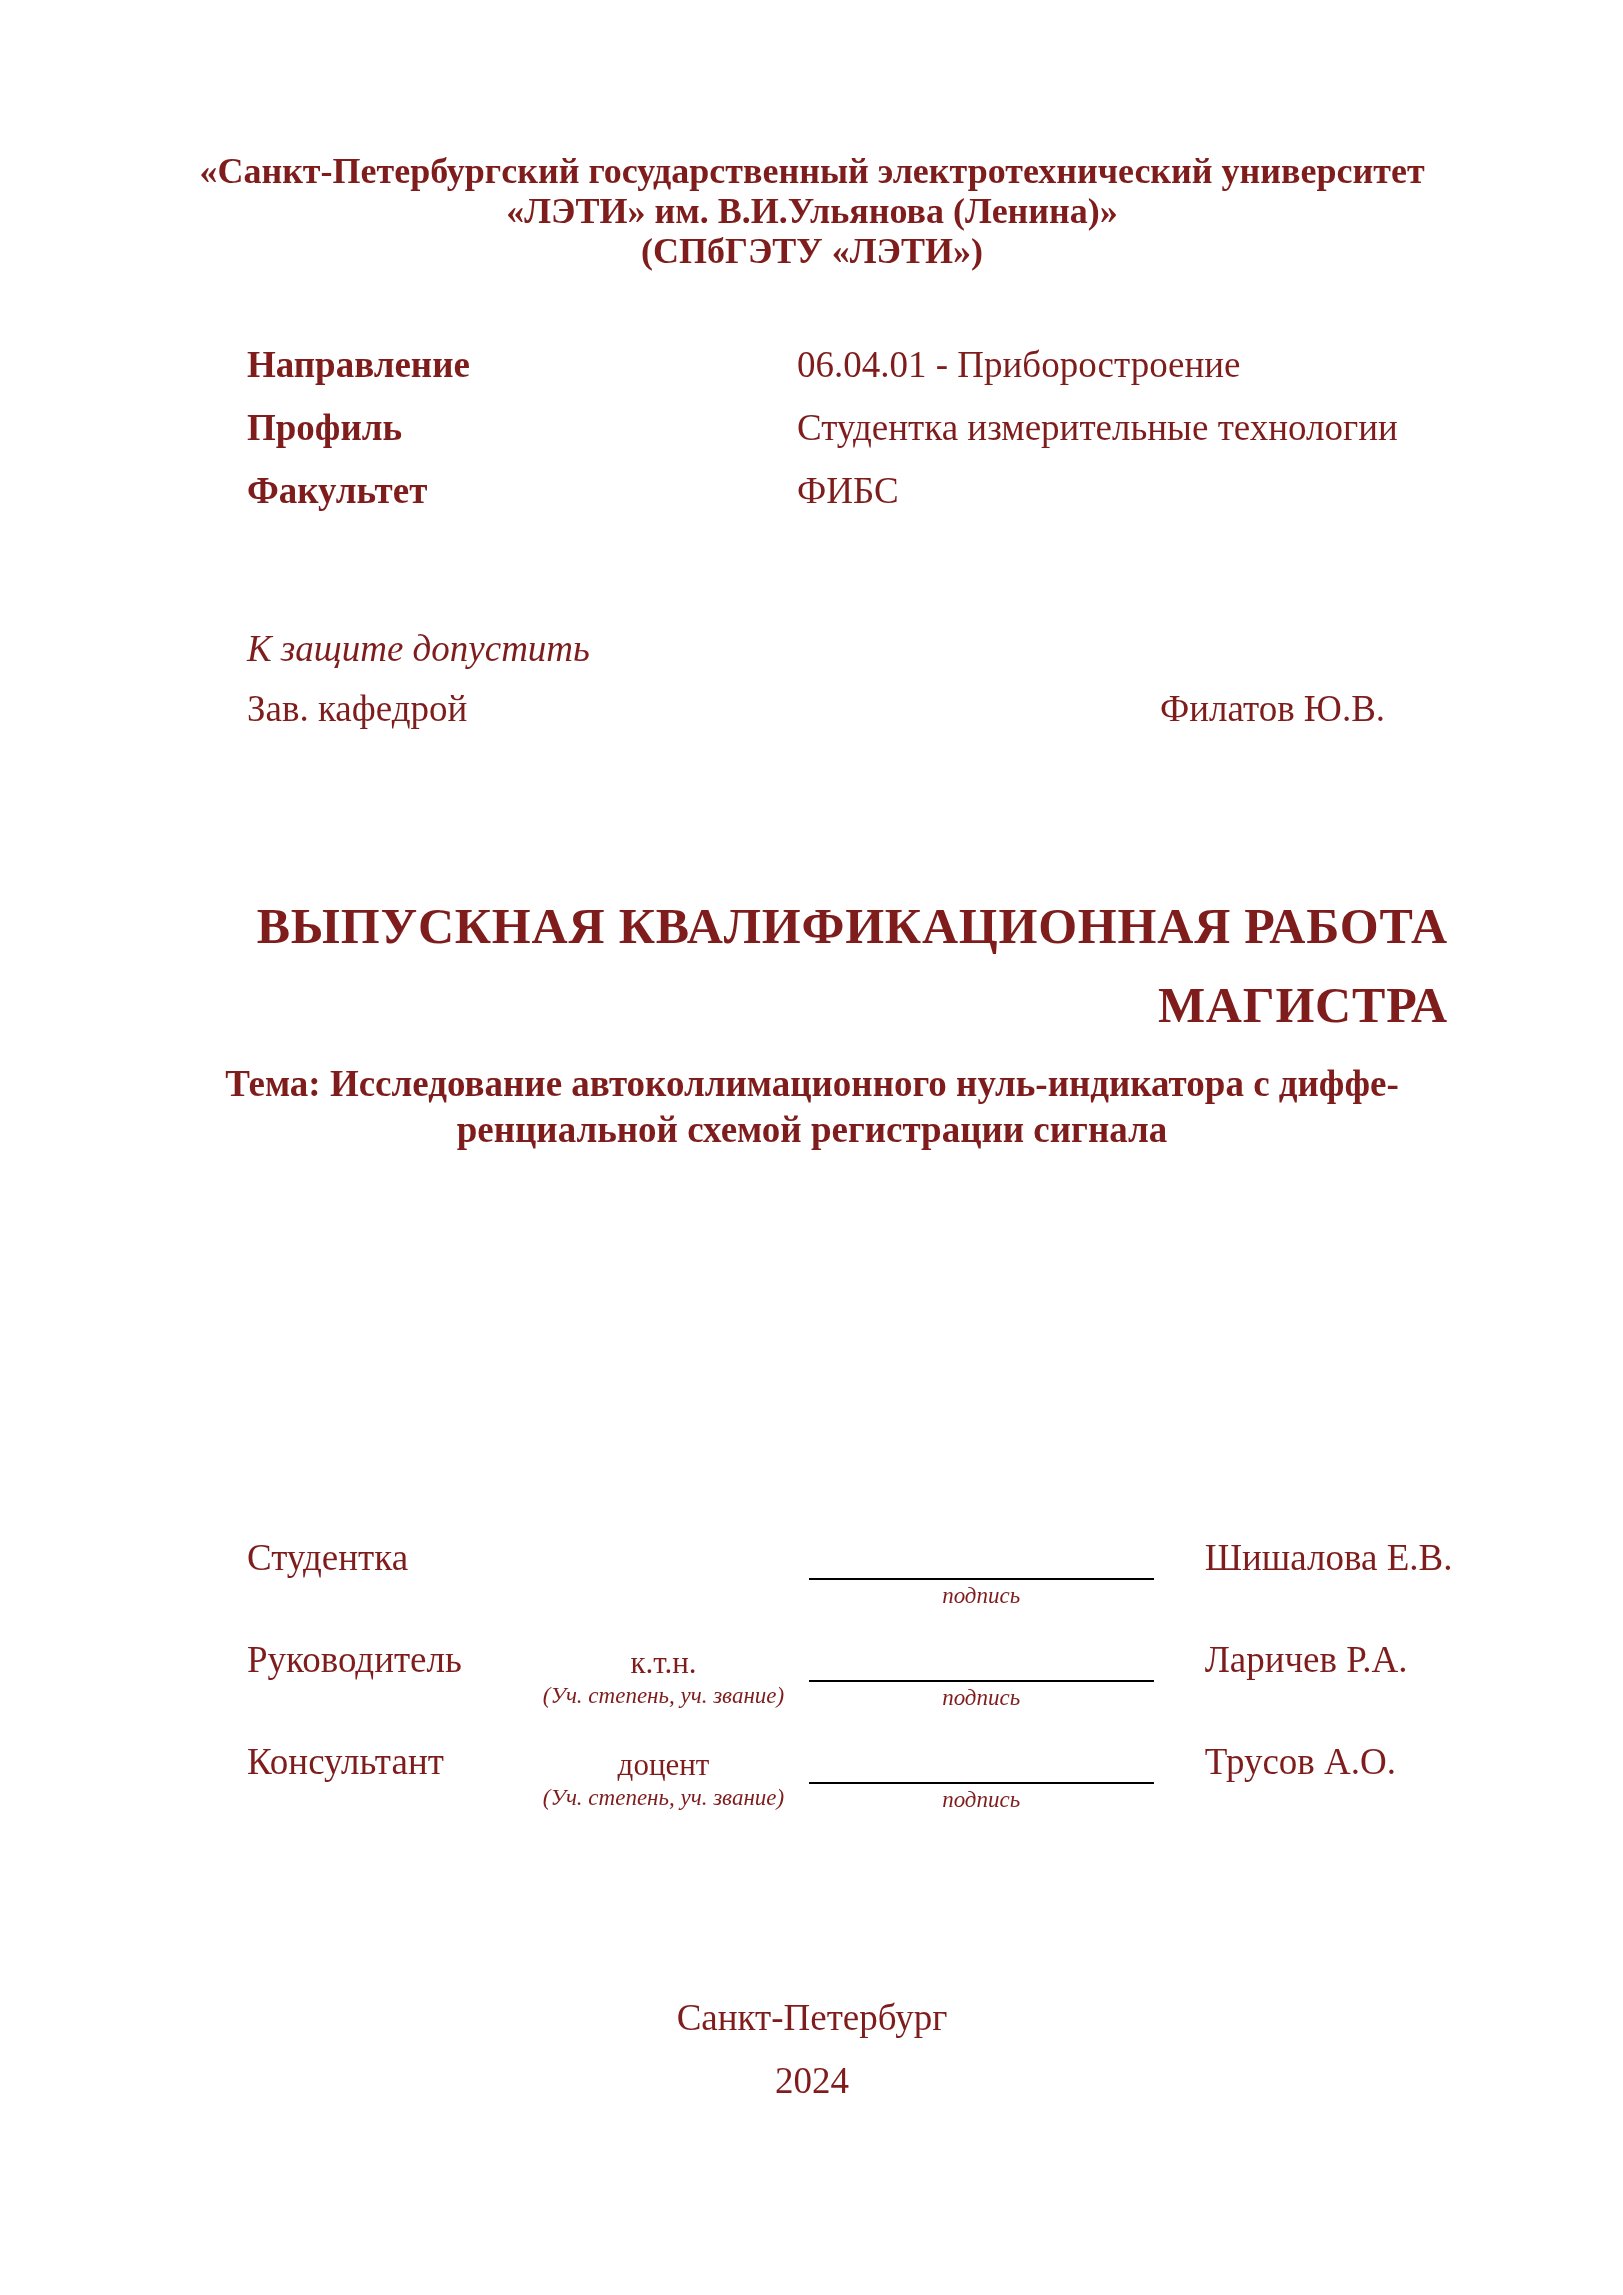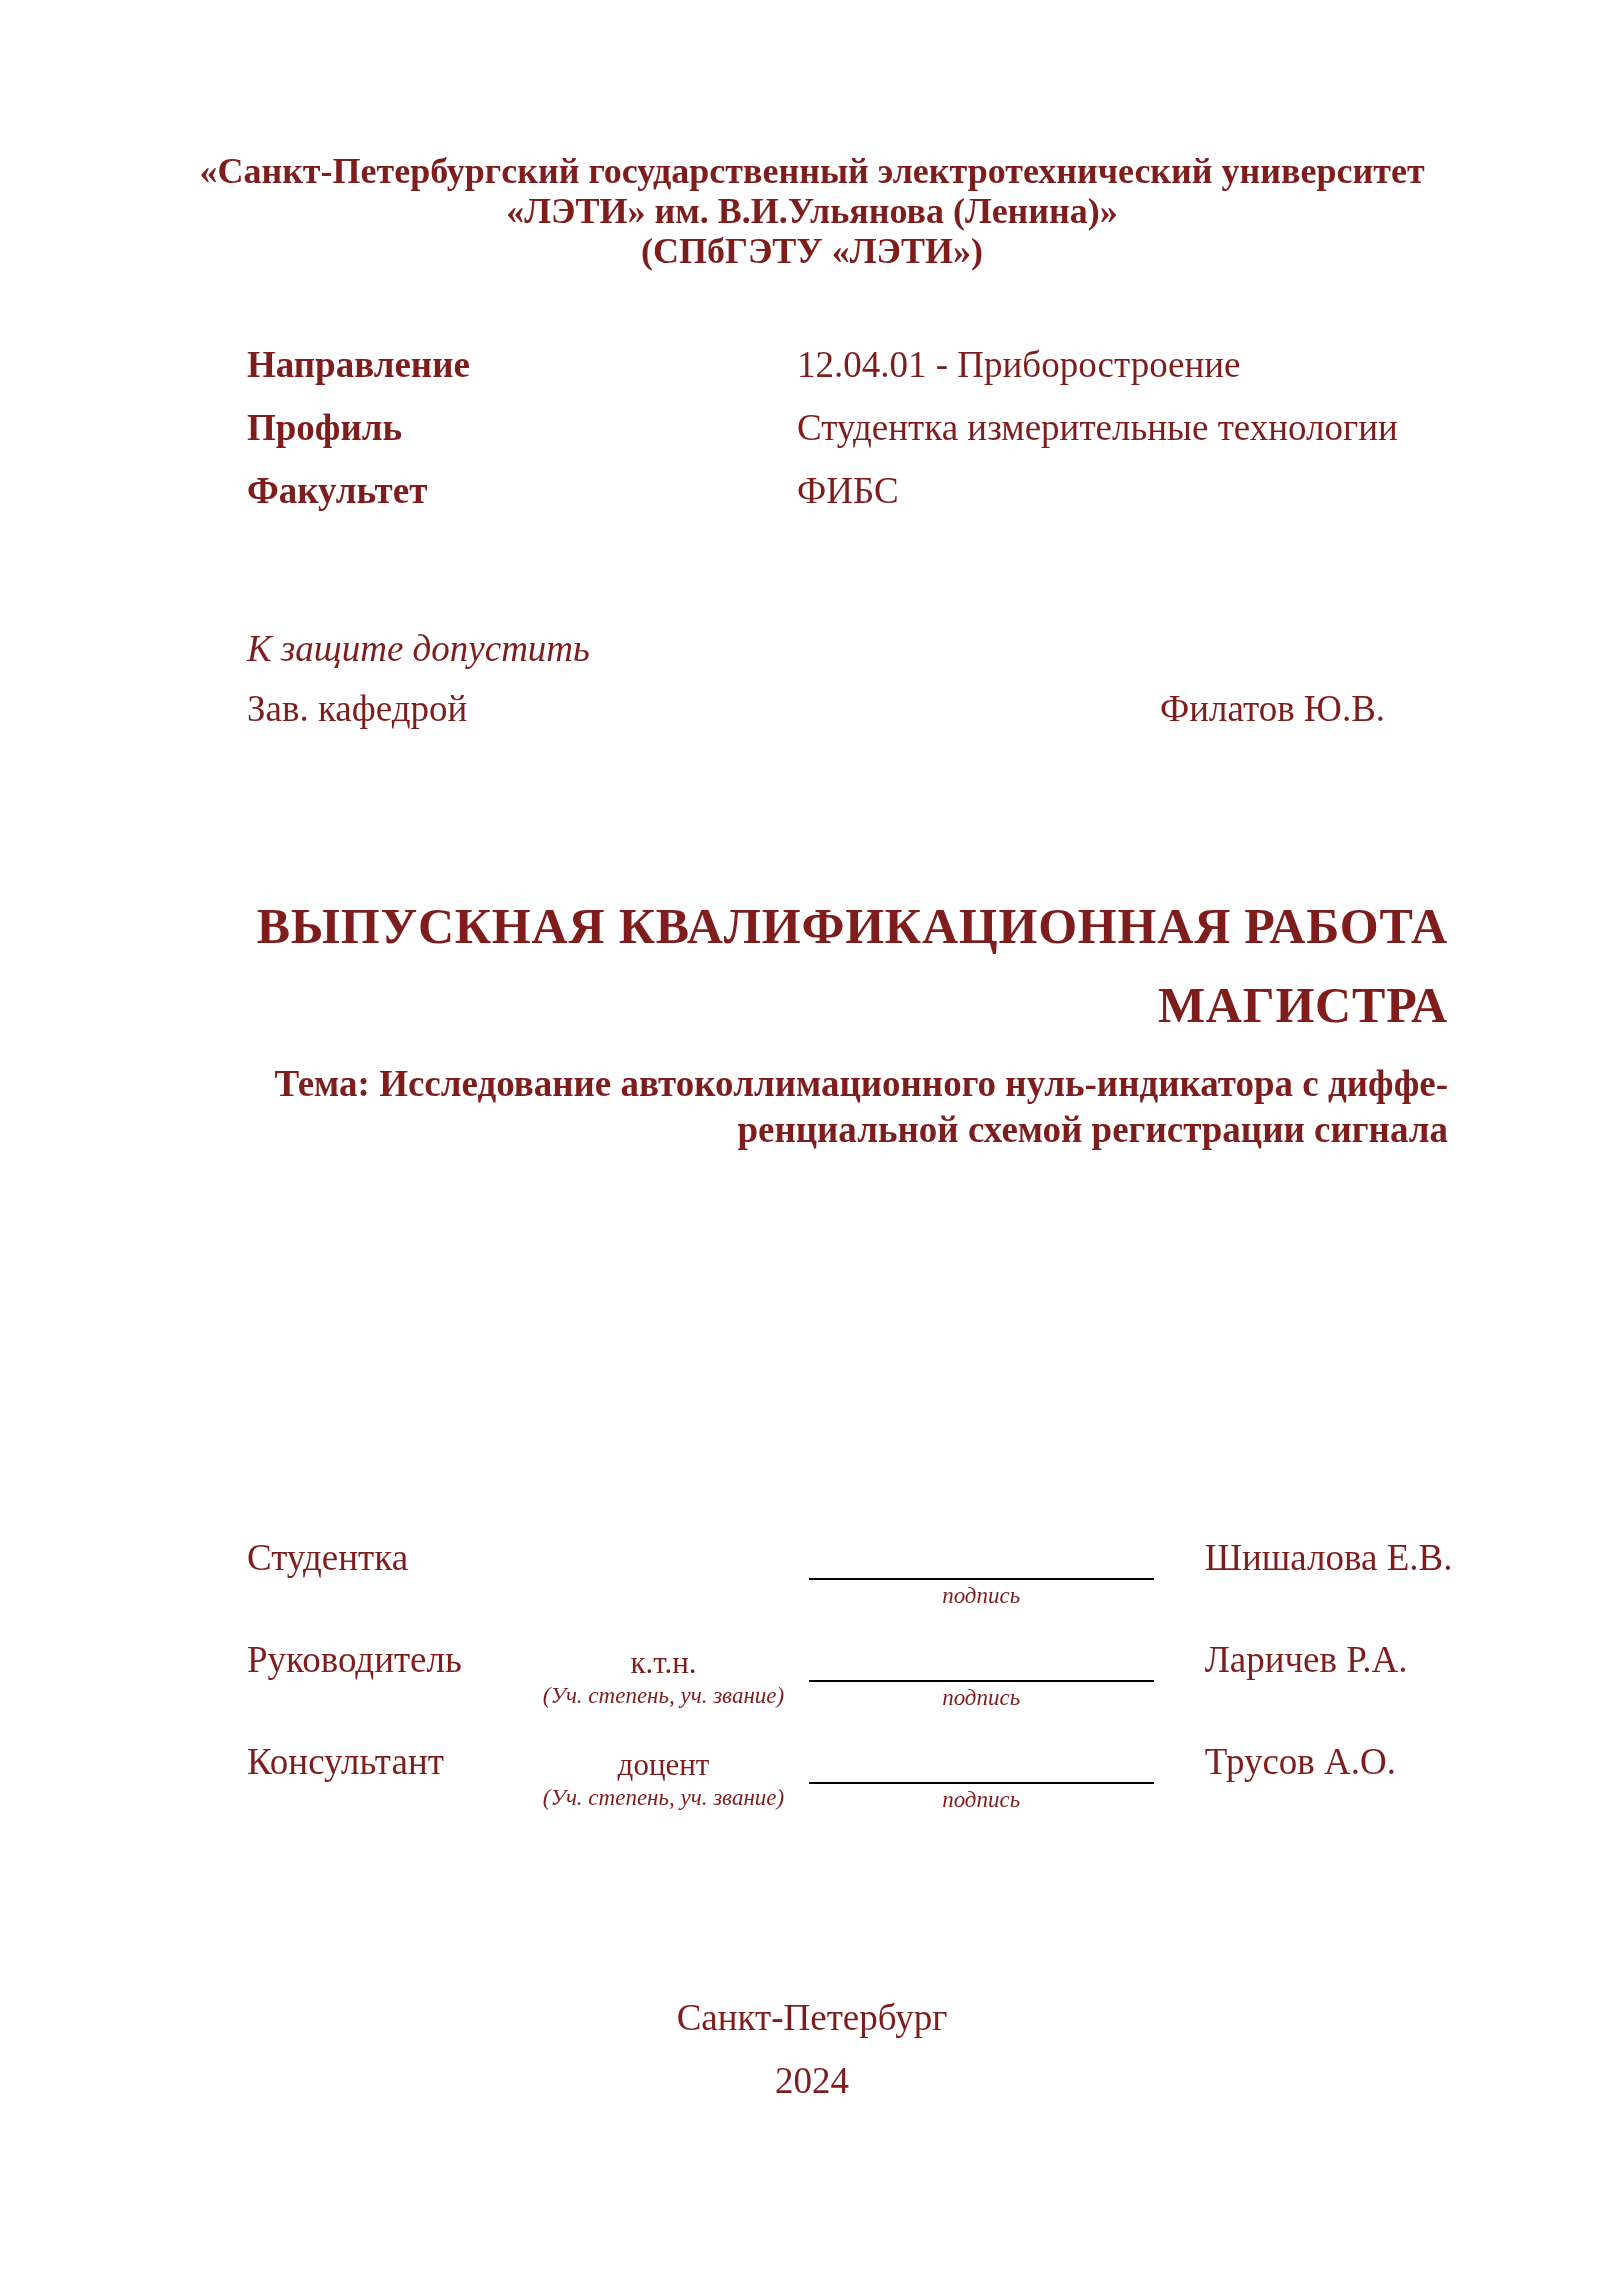--- a/index.html
+++ b/index.html
@@ -89,21 +89,21 @@
   .theme {
     position: absolute;
     top: 1061px;
     left: 176px;
     width: 1272px;
     text-align: center;
     font-weight: bold;
     font-size: 37px;
     line-height: 46px;
   }
-  .theme div { white-space: nowrap; text-align: right; }
+  .theme div { white-space: nowrap; }
 
   
   .sig-row {
     position: absolute;
     left: 247px;
     width: 1272px;
     display: flex;
     align-items: flex-start;
   }
   .sig-row.r1 { top: 1531px; }
@@ -157,21 +157,21 @@
 
   <div class="uni-header">
     <div>«Санкт-Петербургский государственный электротехнический университет</div>
     <div>«ЛЭТИ» им. В.И.Ульянова (Ленина)»</div>
     <div>(СПбГЭТУ «ЛЭТИ»)</div>
   </div>
 
   <div class="fields">
     <div class="field-row">
       <div class="field-label">Направление</div>
-      <div class="field-value">12.04.01 - Приборостроение</div>
+      <div class="field-value">06.04.01 - Приборостроение</div>
     </div>
     <div class="field-row">
       <div class="field-label">Профиль</div>
       <div class="field-value">Студентка измерительные технологии</div>
     </div>
     <div class="field-row">
       <div class="field-label">Факультет</div>
       <div class="field-value">ФИБС</div>
     </div>
   </div>

